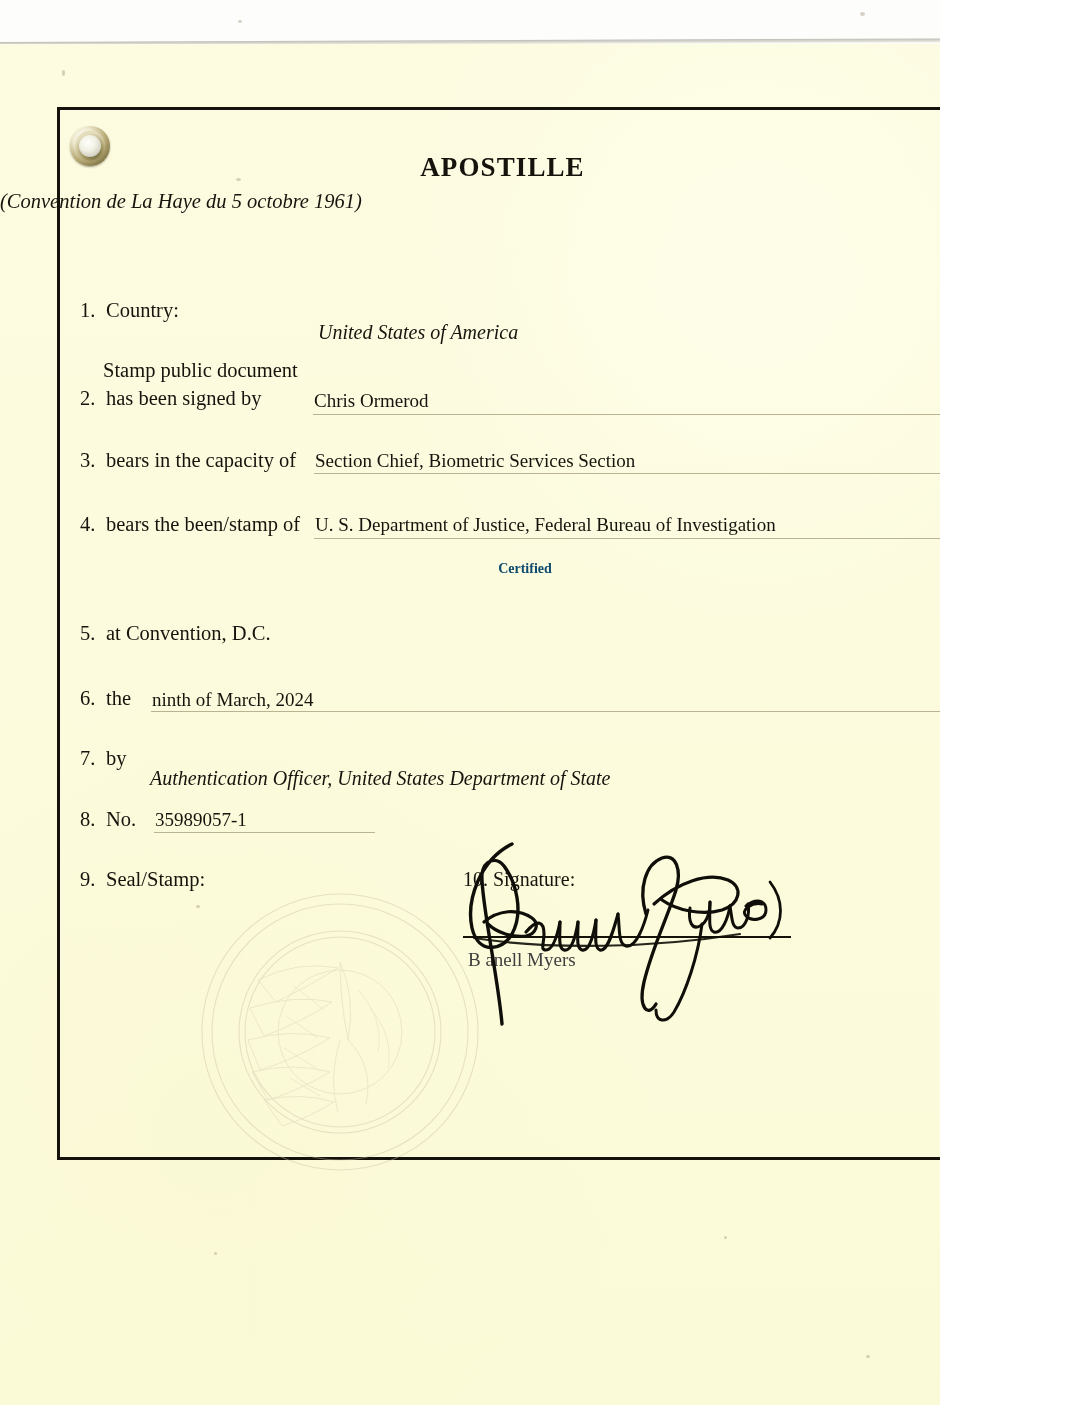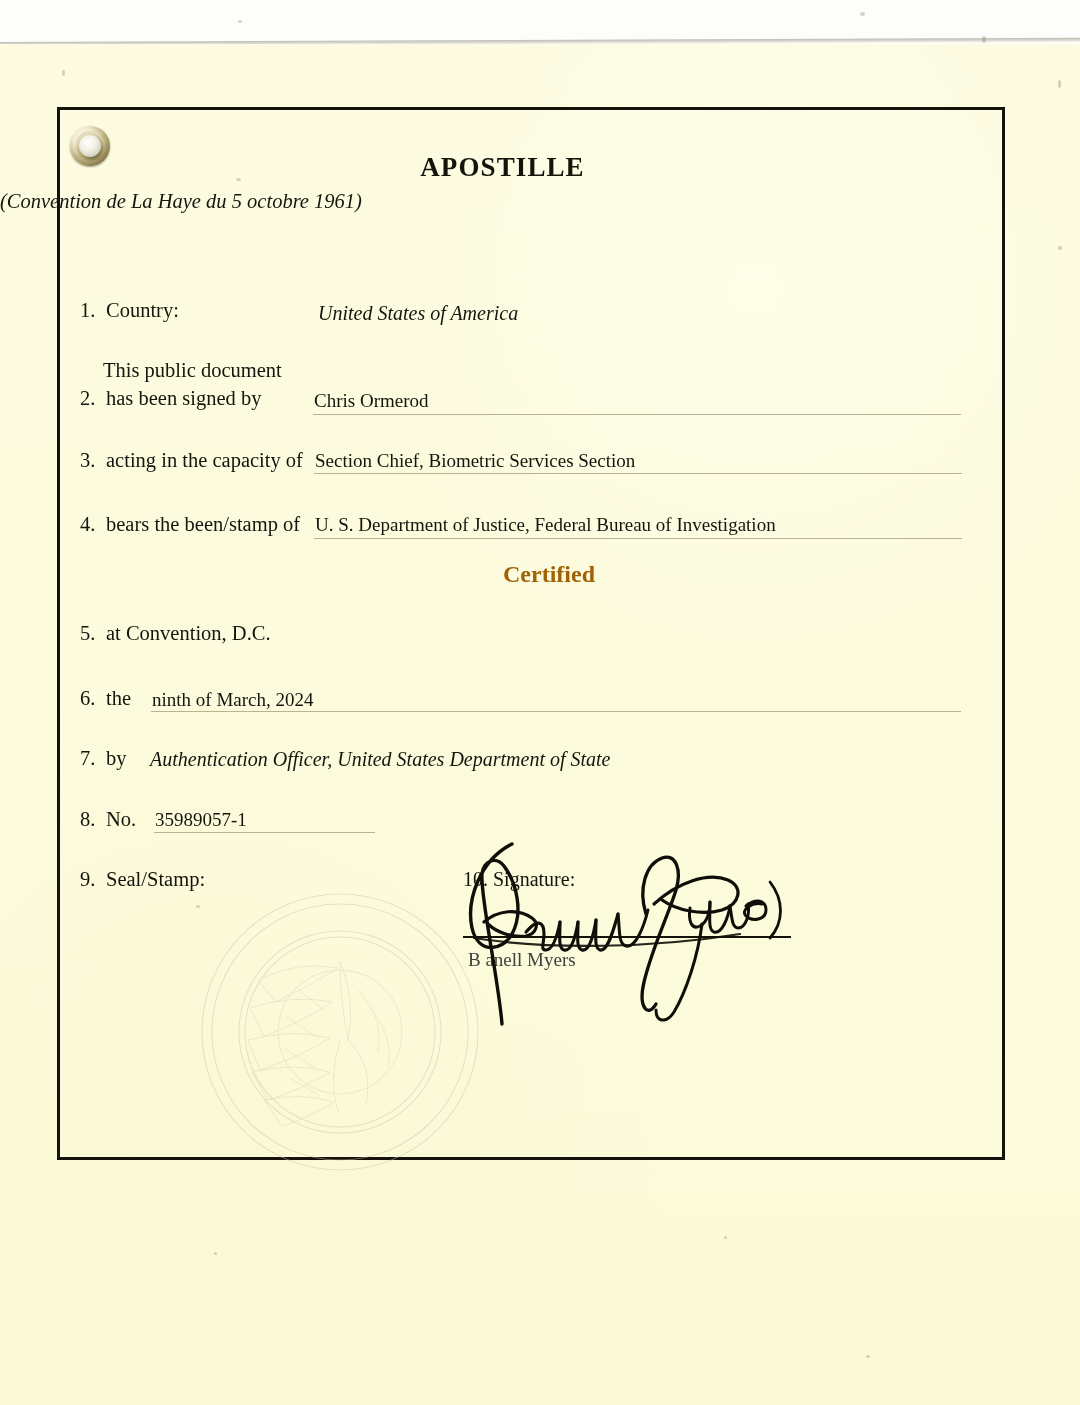--- a/index.html
+++ b/index.html
@@ -7,21 +7,21 @@
     margin: 0;
     padding: 0;
     background: #ffffff;
   }
   body {
     font-family: "Liberation Serif", "DejaVu Serif", serif;
   }
 
   #page {
     position: relative;
-    width: 1080px;
+    width: 940px;
     height: 1405px;
     overflow: hidden;
     background: #ffffff;
   }
 
   
   .scan-top {
     position: absolute;
     left: 0; top: 0;
     width: 1080px; height: 44px;
@@ -163,36 +163,36 @@
   }
   .value {
     position: absolute;
     font-size: 19px;
     color: #17140d;
     white-space: nowrap;
   }
   .value.italic {
     font-style: italic;
     font-size: 20px;
+    margin-top: 19px;
   }
   .rule {
     position: absolute;
     height: 1px;
     background: #b9b394;
   }
 
   .certified {
     position: absolute;
     left: 0; top: 561px;
     width: 1050px;
     text-align: center;
-    font-size: 24px;
+    font-size: 14px;
     font-weight: bold;
-    color: #a16207;
-    padding-left: 24px;
+    color: #0c4a6e;
   }
 
   
   .sig-label {
     position: absolute;
     left: 463px;
     top: 868px;
     font-size: 20px;
     color: #17140d;
     white-space: nowrap;
@@ -259,30 +259,30 @@
   <div class="title">APOSTILLE</div>
   <div class="subtitle">(Convention de La Haye du 5 octobre 1961)</div>
 
   <div class="row">
     <div class="num" style="top:299px">1.</div>
     <div class="label" style="top:299px">Country:</div>
     <div class="value italic" style="left:318px; top:302px">United States of America</div>
   </div>
 
   <div class="row">
-    <div class="label-pre" style="top:359px">This public document</div>
+    <div class="label-pre" style="top:359px">Stamp public document</div>
     <div class="num" style="top:387px">2.</div>
     <div class="label" style="top:387px">has been signed by</div>
     <div class="value" style="left:314px; top:390px">Chris Ormerod</div>
     <div class="rule" style="left:313px; top:414px; width:648px;"></div>
   </div>
 
   <div class="row">
     <div class="num" style="top:449px">3.</div>
-    <div class="label" style="top:449px">acting in the capacity of</div>
+    <div class="label" style="top:449px">bears in the capacity of</div>
     <div class="value" style="left:315px; top:450px">Section Chief, Biometric Services Section</div>
     <div class="rule" style="left:314px; top:473px; width:648px;"></div>
   </div>
 
   <div class="row">
     <div class="num" style="top:513px">4.</div>
     <div class="label" style="top:513px">bears the been/stamp of</div>
     <div class="value" style="left:315px; top:514px">U. S. Department of Justice, Federal Bureau of Investigation</div>
     <div class="rule" style="left:314px; top:538px; width:648px;"></div>
   </div>

